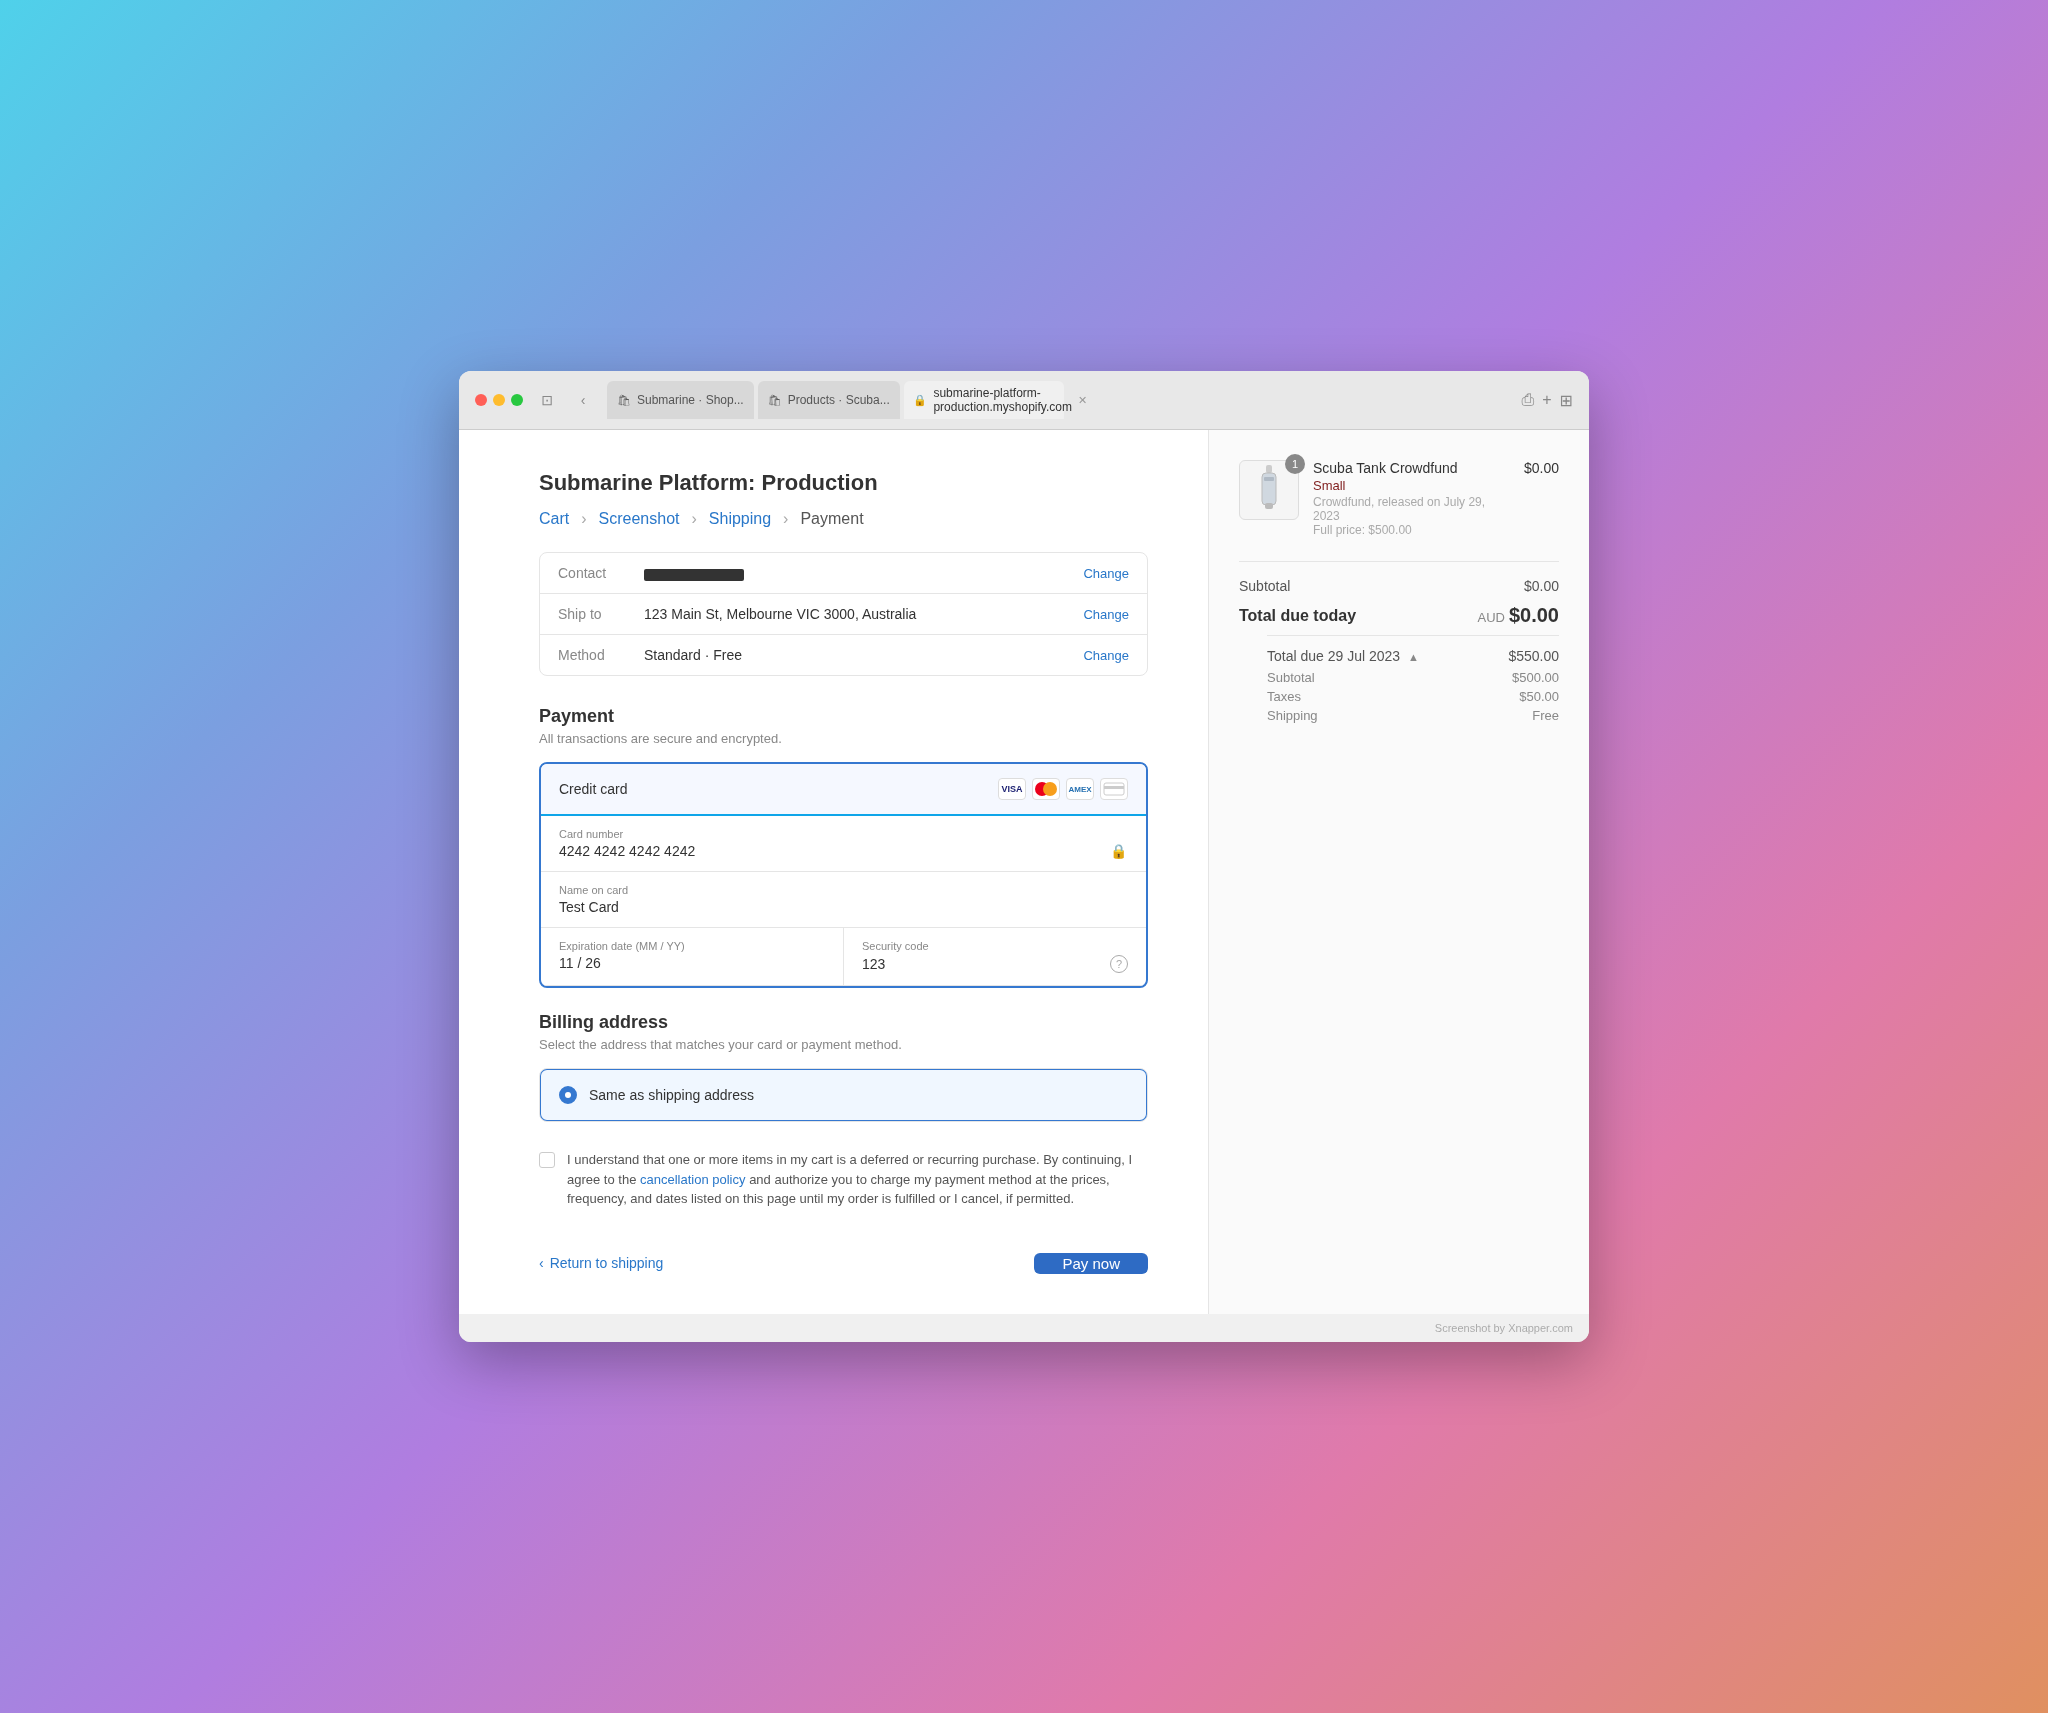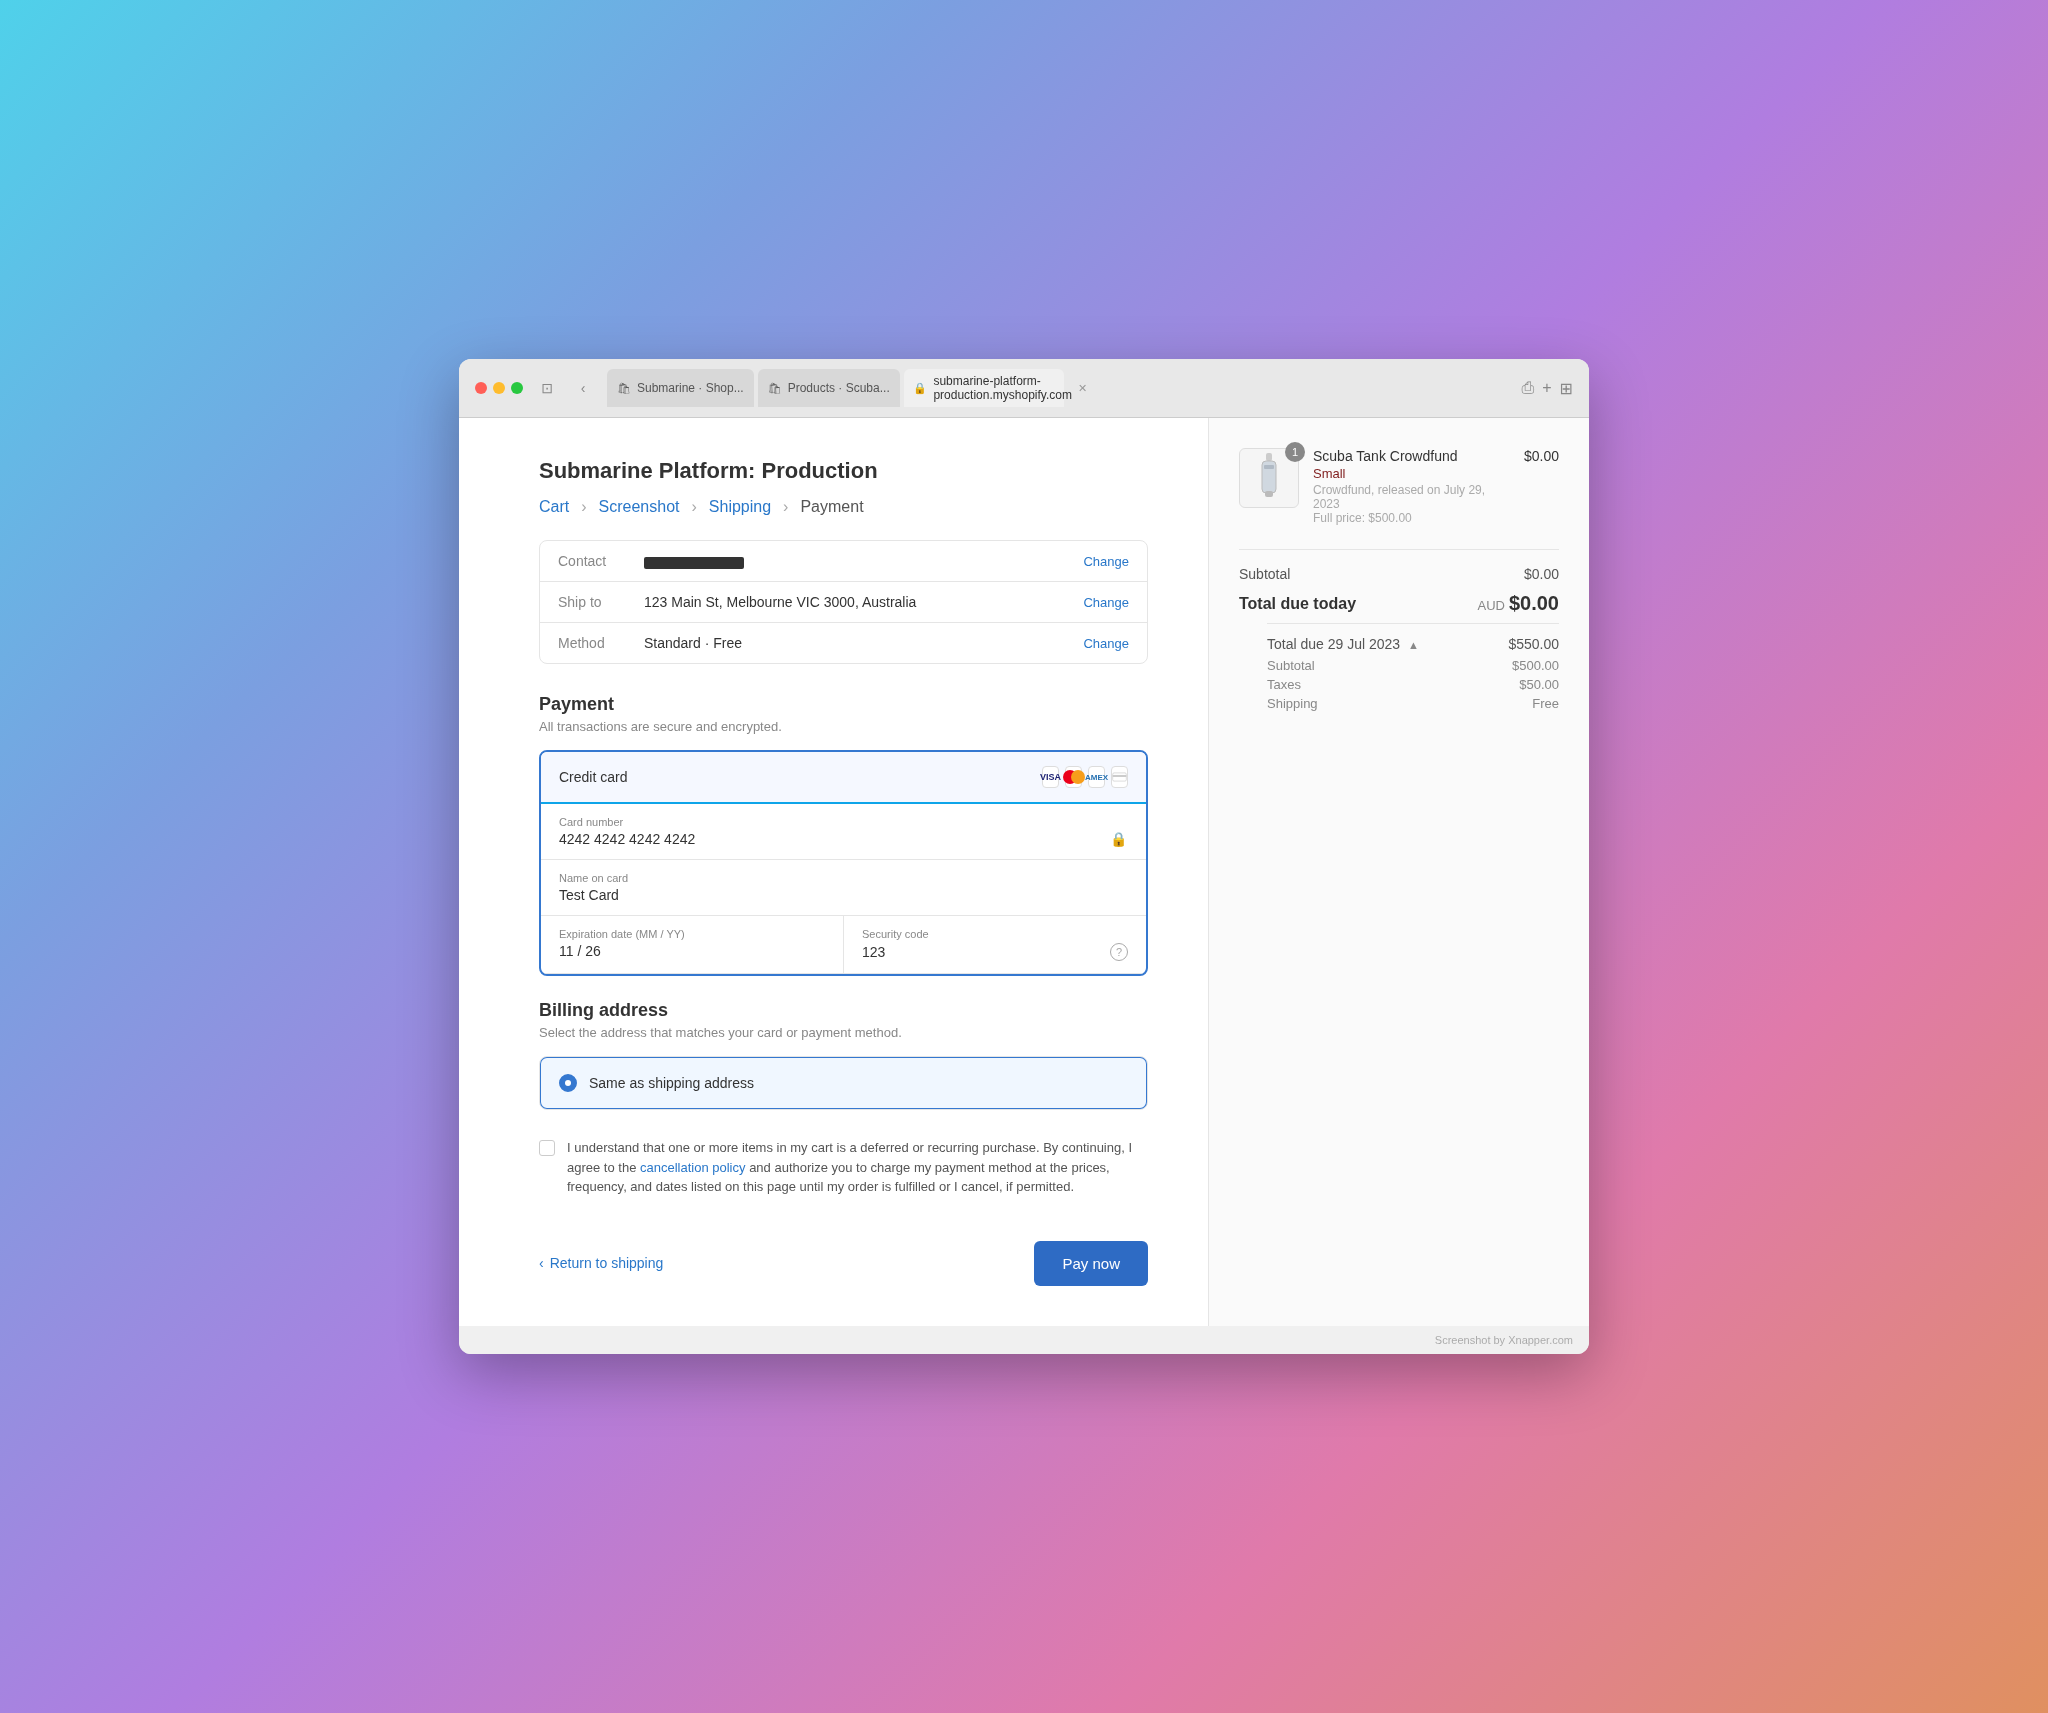--- a/index.html
+++ b/index.html
@@ -224,21 +224,21 @@
       color: #333;
     }
 
     .card-icons {
       display: flex;
       gap: 6px;
       align-items: center;
     }
 
     .card-icon {
-      width: 17px;
+      width: 28px;
       height: 22px;
       border: 1px solid #ddd;
       border-radius: 4px;
       display: flex;
       align-items: center;
       justify-content: center;
       font-size: 8px;
       font-weight: 700;
       background: white;
     }
@@ -416,21 +416,21 @@
       font-size: 14px;
       cursor: pointer;
       text-decoration: none;
     }
 
     .pay-button {
       background: #2e6bc4;
       color: white;
       border: none;
       border-radius: 6px;
-      padding: 14px 28px;
+      padding: 2px 28px;
       font-size: 15px;
       font-weight: 500;
       cursor: pointer;
     }
 
     
     .right-panel {
       width: 380px;
       padding: 30px 30px;
       background: #fafafa;

